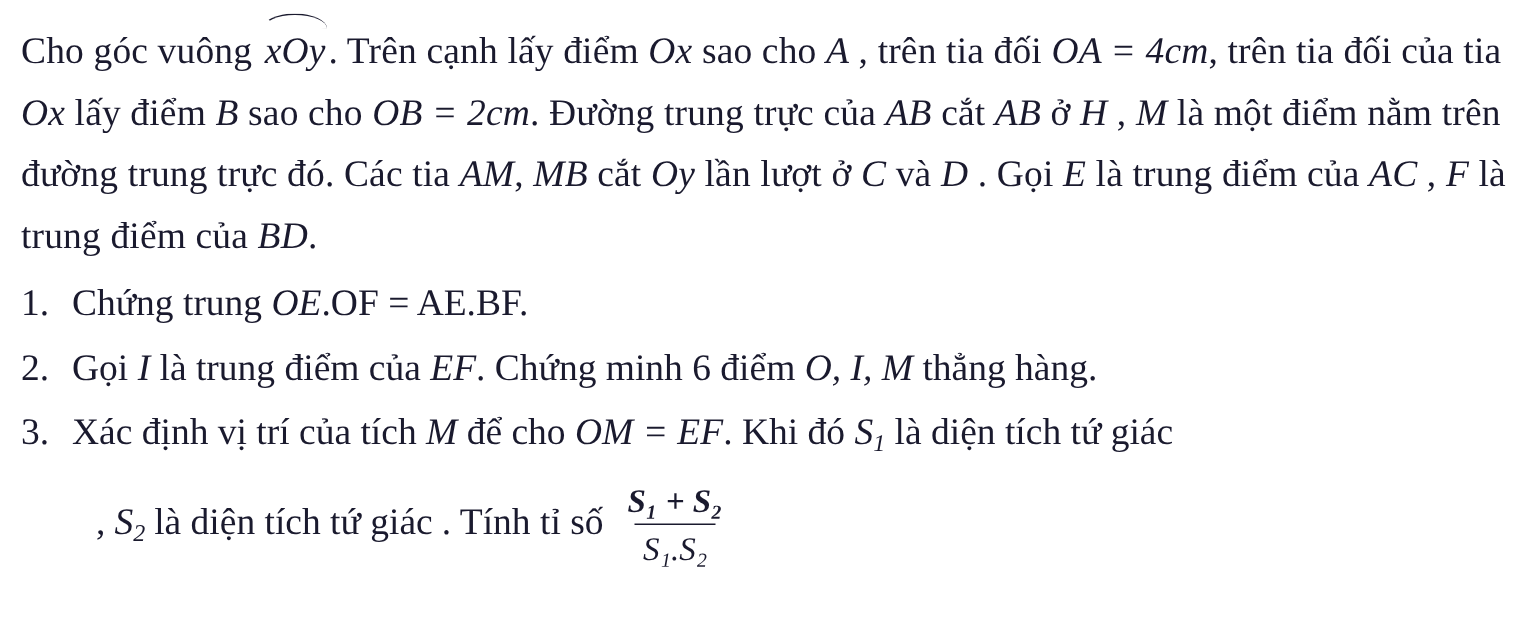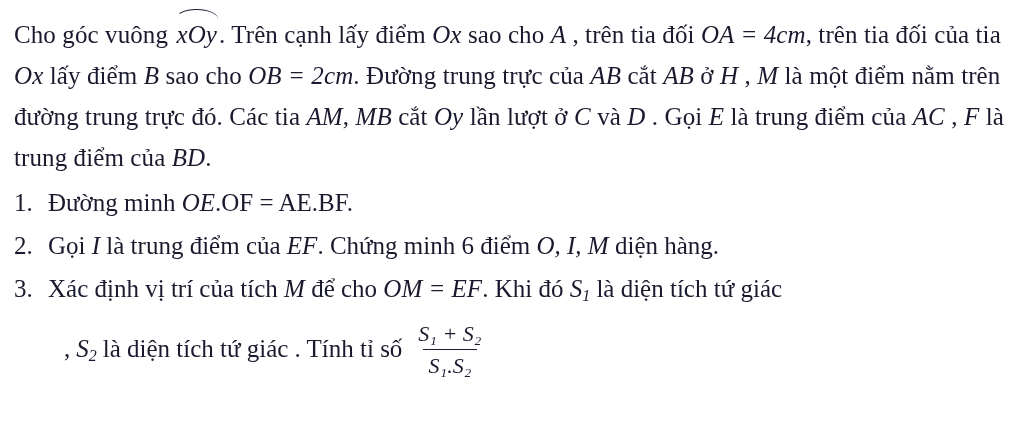--- a/index.html
+++ b/index.html
@@ -84,20 +84,21 @@
     align-items: center;
     vertical-align: middle;
     margin: 0 4px;
     font-size: 22px;
     line-height: 1.25;
     position: relative;
     top: 1px;
   }
   .frac .num {
     padding: 0 6px 1px 6px;
+    font-weight: bold;
   }
   .frac .den {
     padding: 2px 6px 0 6px;
     border-top: 1.5px solid #1a1a2e;
   }
   sub {
     font-size: 0.64em;
     line-height: 0;
     vertical-align: -0.28em;
     font-style: italic;
@@ -152,34 +153,34 @@
     <span class="math">F</span>
     <span>là trung điểm của</span>
     <span class="math">BD</span><span>.</span>
   </div>
 
   <div class="items">
 
     <div class="item">
       <div class="item-num">1.</div>
       <div class="item-body">
-        <span>Đường minh</span>
+        <span>Chứng trung</span>
         <span class="math">OE</span><span class="nowrap">.OF = AE.BF</span><span>.</span>
       </div>
     </div>
 
     <div class="item">
       <div class="item-num">2.</div>
       <div class="item-body">
         <span>Gọi</span>
         <span class="math">I</span>
         <span>là trung điểm của</span>
         <span class="math">EF</span><span>. Chứng minh 6 điểm</span>
         <span class="math">O, I, M</span>
-        <span>diện hàng.</span>
+        <span>thẳng hàng.</span>
       </div>
     </div>
 
     <div class="item">
       <div class="item-num">3.</div>
       <div class="item-body">
         <span>Xác định vị trí của tích</span>
         <span class="math">M</span>
         <span>để cho</span>
         <span class="math">OM = EF</span><span>. Khi đó</span>

